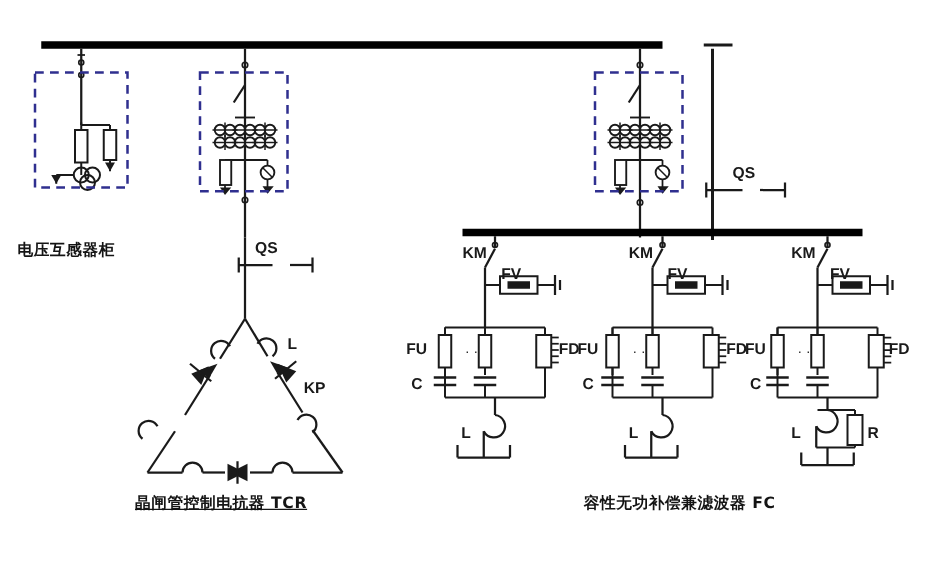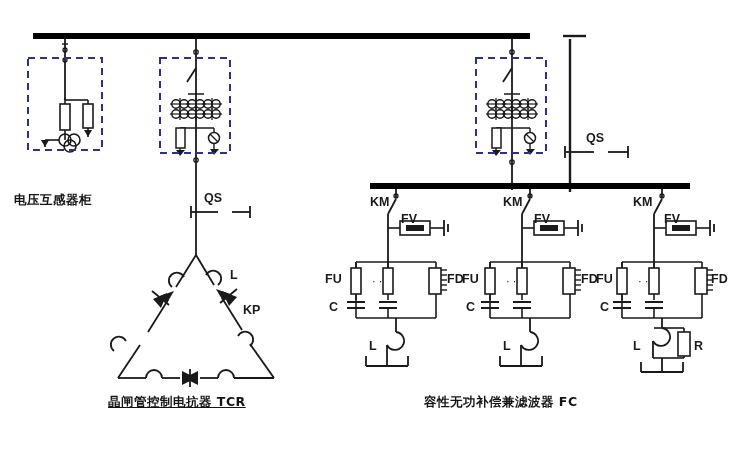--- a/index.html
+++ b/index.html
@@ -405,16 +405,16 @@
       <div class="lbl lbl-cap" style="left: 466px; top: 301px;">C</div>
       <div class="lbl lbl-cap" style="left: 581px; top: 273px;">FD</div>
       <div class="lbl lbl-cap" style="left: 503px; top: 340px;">L</div>
       <div class="lbl lbl-cap" style="left: 633px; top: 196px;">KM</div>
       <div class="lbl lbl-cap" style="left: 664px; top: 213px;">FV</div>
       <div class="lbl lbl-cap" style="left: 596px; top: 273px;">FU</div>
       <div class="lbl lbl-cap" style="left: 600px; top: 301px;">C</div>
       <div class="lbl lbl-cap" style="left: 711px; top: 273px;">FD</div>
       <div class="lbl lbl-cap" style="left: 633px; top: 340px;">L</div>
       <div class="lbl lbl-cap" style="left: 694px; top: 340px;">R</div>
-      <div class="lbl lbl-cn" style="left: 424px; top: 396px;">容性无功补偿兼滤波器 FC</div>
+      <div class="lbl lbl-cn" style="left: 467px; top: 396px;">容性无功补偿兼滤波器 FC</div>
     </div>
 
 </div>
 
 </body></html>

